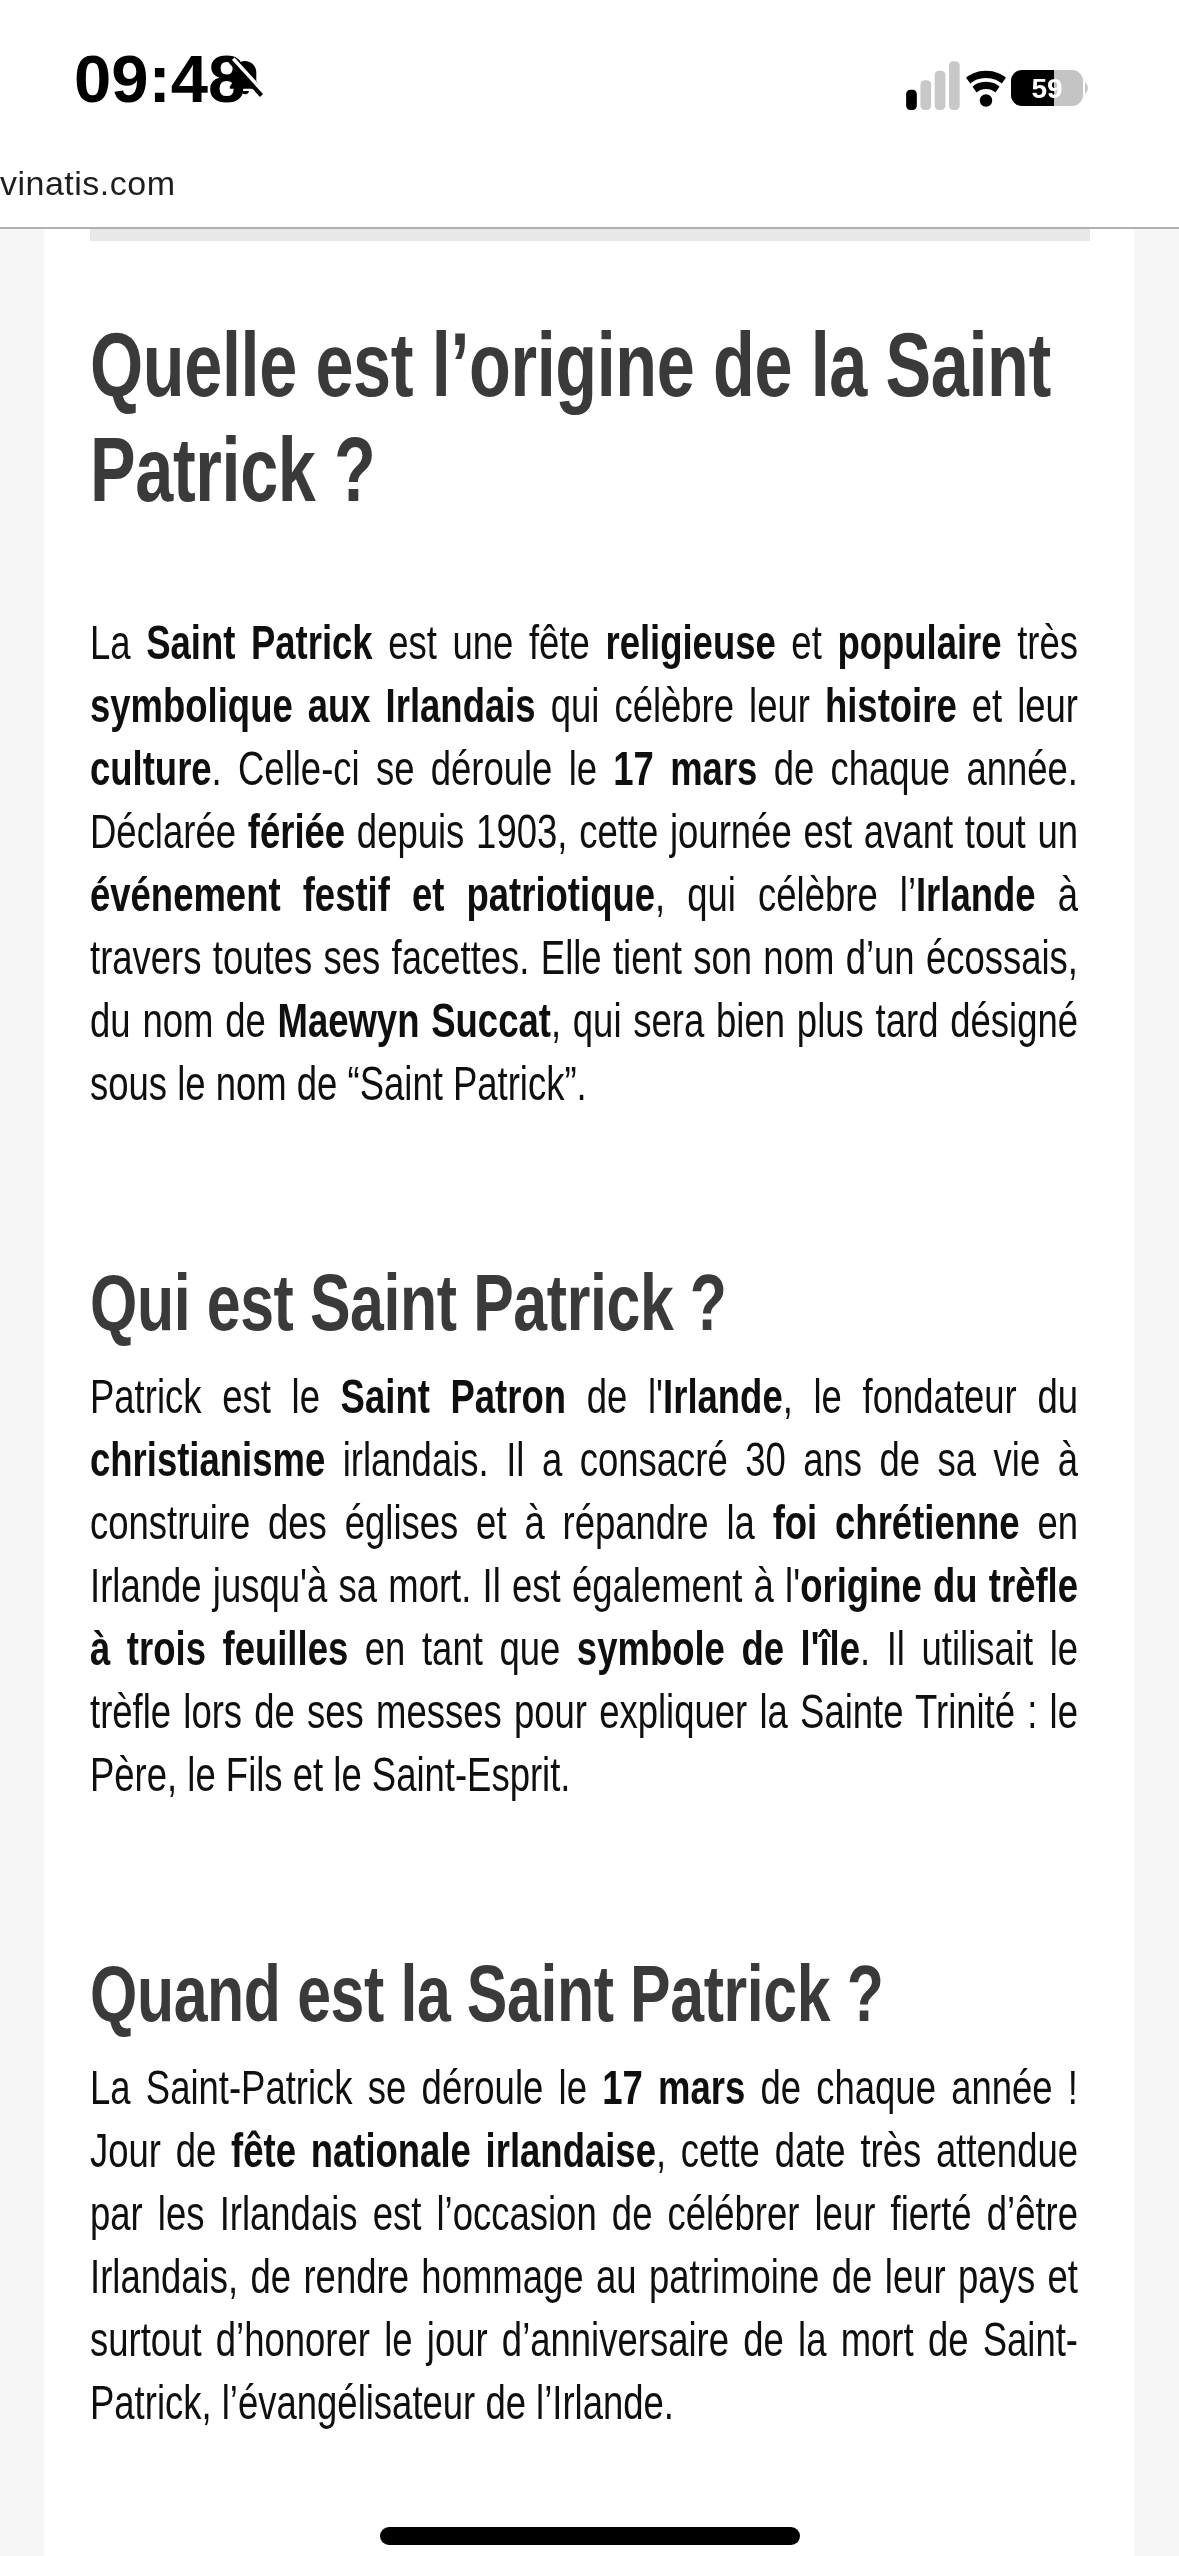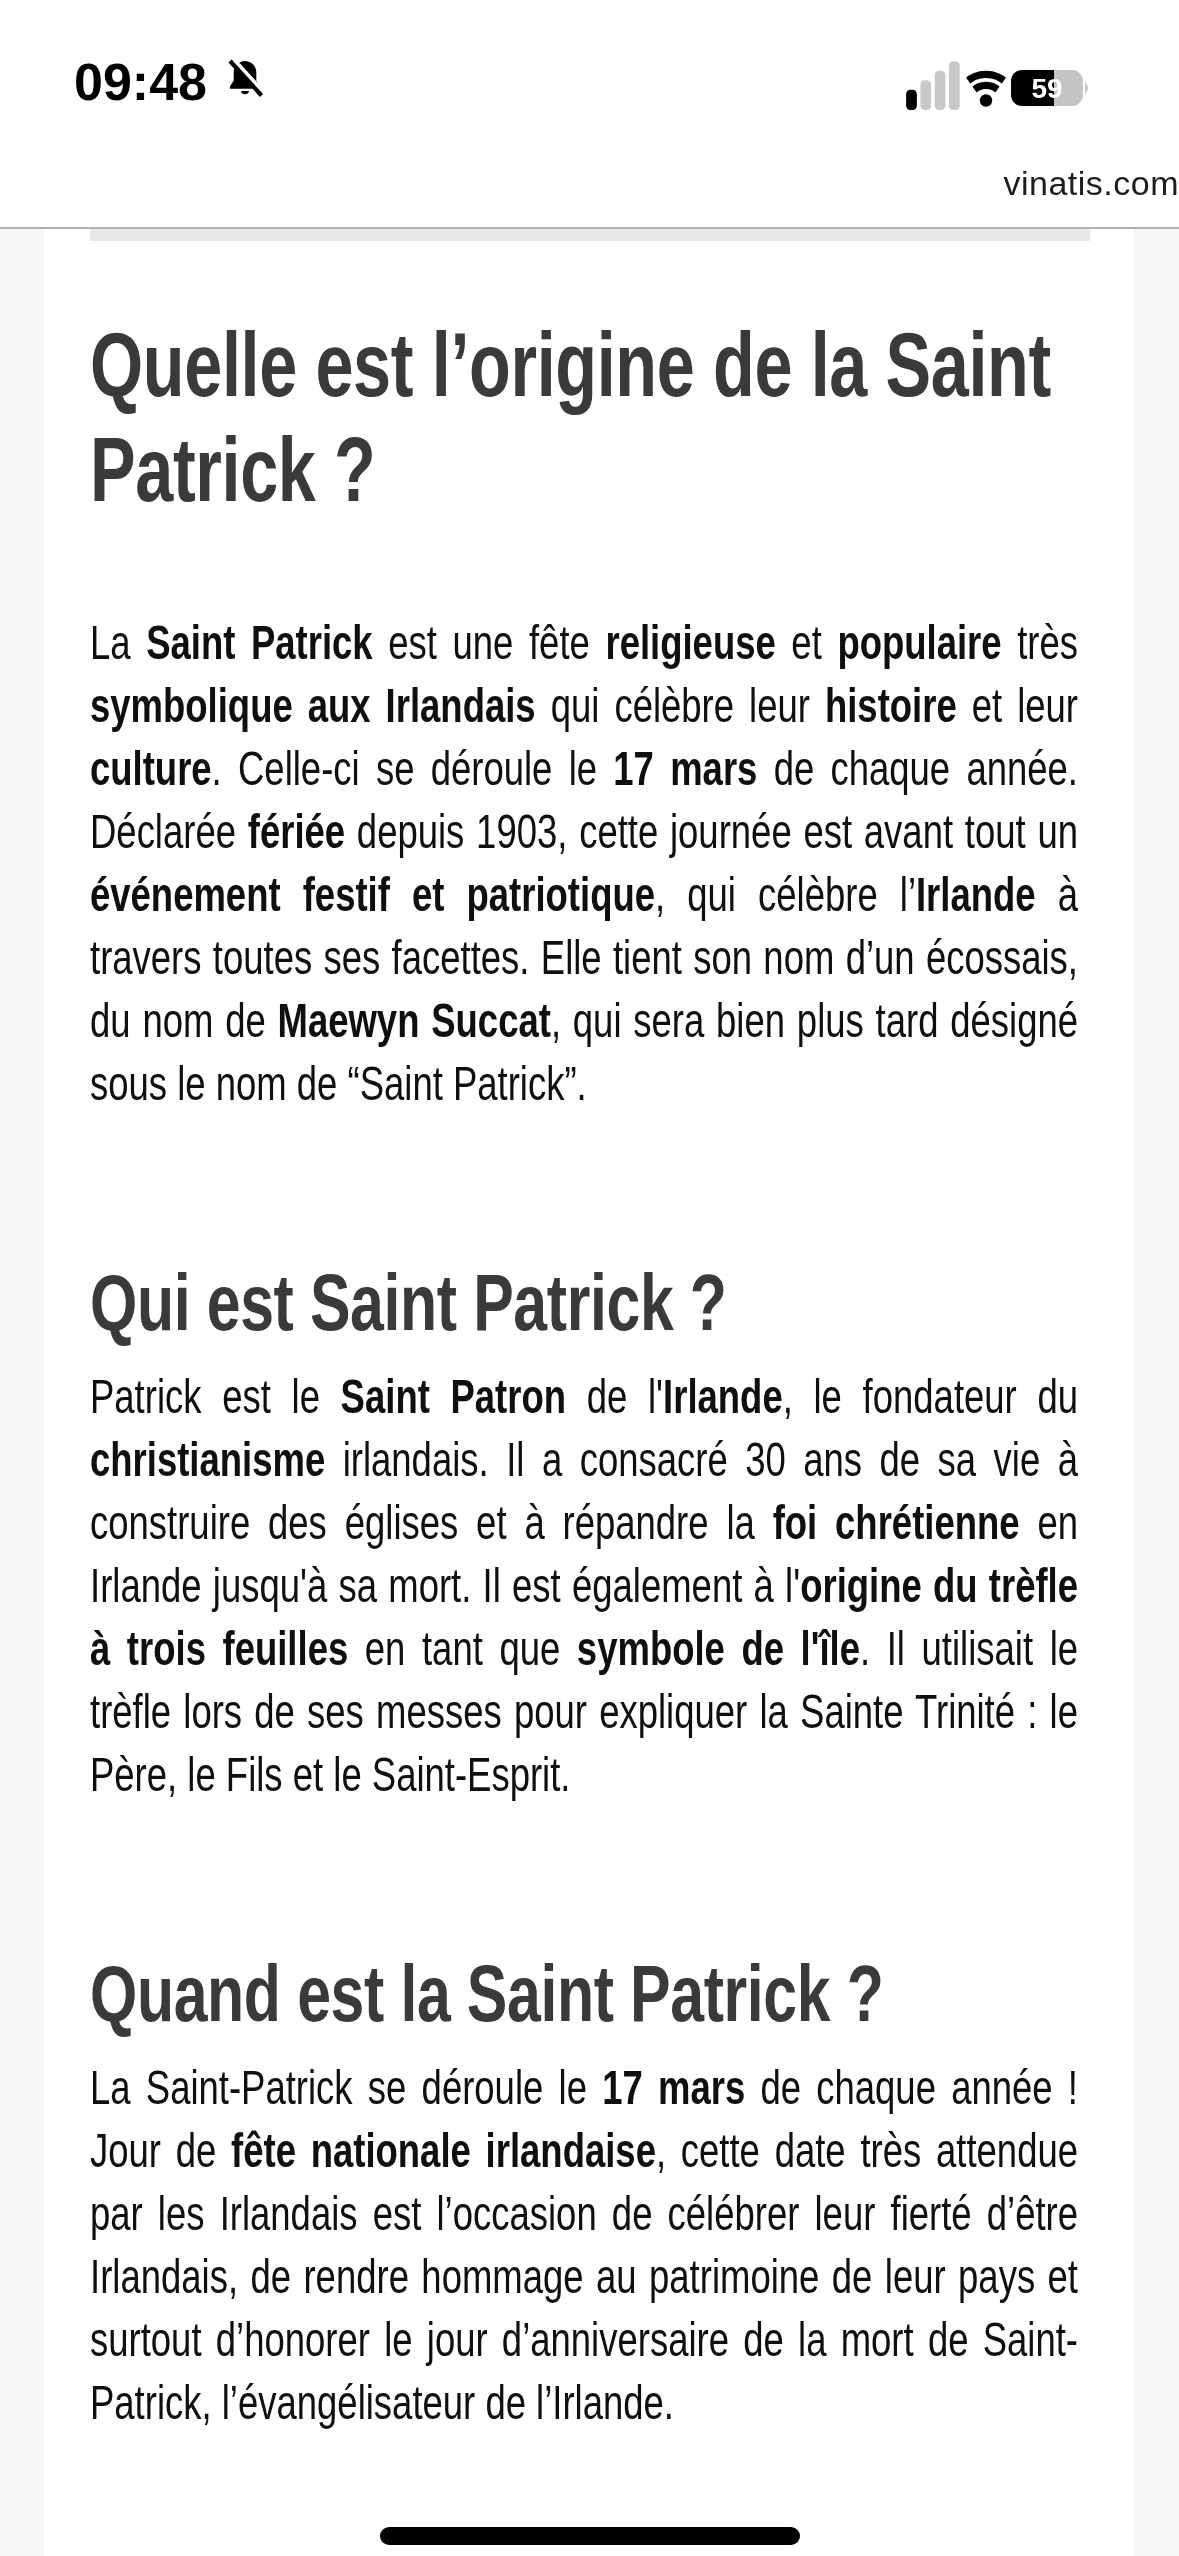--- a/index.html
+++ b/index.html
@@ -7,26 +7,26 @@
   body {
     position:relative;
     background:#f6f6f6;
     font-family:"Liberation Sans", sans-serif;
     overflow:hidden;
   }
   
   .top-chrome { position:relative; background:#ffffff; border-bottom:2px solid #b0b0b0; }
   .status-bar { height:140px; position:relative; }
   .status-time {
-    position:absolute; left:74px; top:52px;
-    font-size:52px; font-weight:bold; color:#000; letter-spacing:0;
+    position:absolute; left:74px; top:40px;
+    font-size:67px; font-weight:bold; color:#000; letter-spacing:0;
   }
   .bell { position:absolute; left:222px; top:56px; }
   .status-right { position:absolute; right:86px; top:60px; display:flex; align-items:flex-end; }
-  .toolbar { height:87px; display:flex; align-items:center; justify-content:flex-end; }
+  .toolbar { height:87px; display:flex; align-items:center; justify-content:flex-start; }
   .url-text { font-size:34px; color:#1d1d1f; letter-spacing:0.5px; }
 
   
   .page {
     position:absolute; left:44px; right:45px; top:229px; bottom:0;
     background:#ffffff;
   }
   .content-top-strip {
     margin-left:46px; width:1000px; height:12px; background:#e8e8e8;
   }

